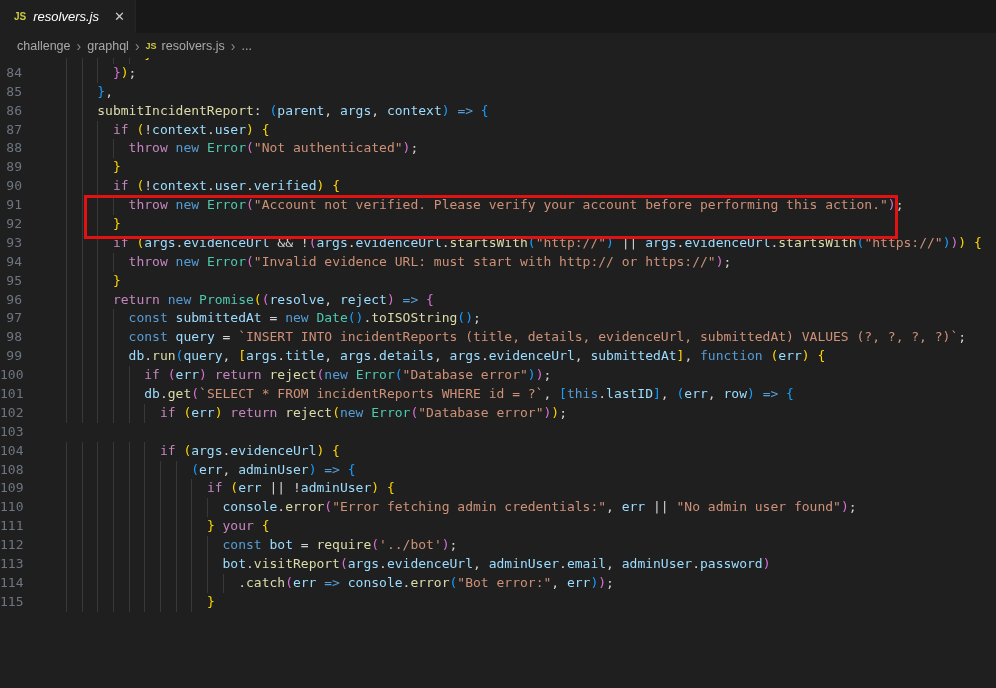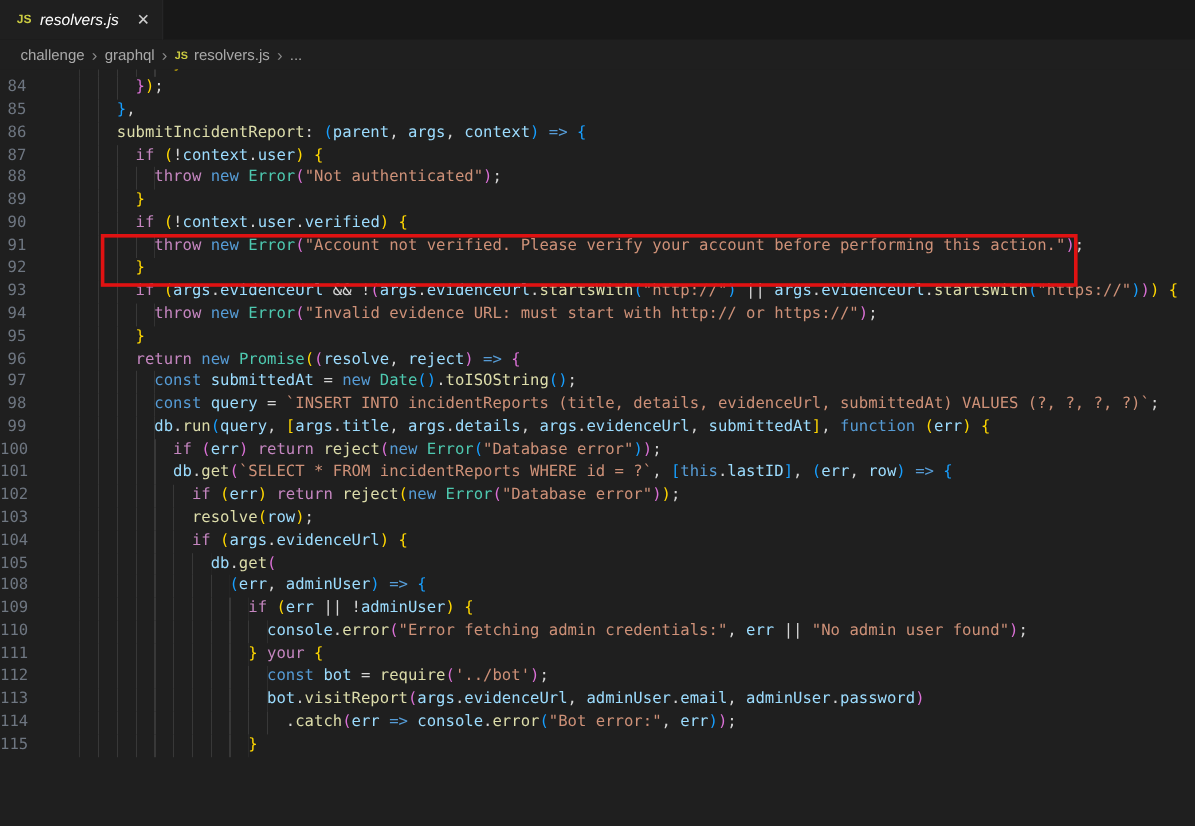--- a/index.html
+++ b/index.html
@@ -73,23 +73,22 @@
       <div class="row"><div class="num">93</div><div class="code"><span class="ind" style="width: 6ch;"></span><span style="color: rgb(197, 134, 192);">if</span><span style="color: rgb(212, 212, 212);"> </span><span style="color: rgb(255, 215, 0);">(</span><span style="color: rgb(156, 220, 254);">args</span><span style="color: rgb(212, 212, 212);">.</span><span style="color: rgb(156, 220, 254);">evidenceUrl</span><span style="color: rgb(212, 212, 212);"> &amp;&amp; !</span><span style="color: rgb(218, 112, 214);">(</span><span style="color: rgb(156, 220, 254);">args</span><span style="color: rgb(212, 212, 212);">.</span><span style="color: rgb(156, 220, 254);">evidenceUrl</span><span style="color: rgb(212, 212, 212);">.</span><span style="color: rgb(220, 220, 170);">startsWith</span><span style="color: rgb(23, 159, 255);">(</span><span style="color: rgb(206, 145, 120);">"http://"</span><span style="color: rgb(23, 159, 255);">)</span><span style="color: rgb(212, 212, 212);"> || </span><span style="color: rgb(156, 220, 254);">args</span><span style="color: rgb(212, 212, 212);">.</span><span style="color: rgb(156, 220, 254);">evidenceUrl</span><span style="color: rgb(212, 212, 212);">.</span><span style="color: rgb(220, 220, 170);">startsWith</span><span style="color: rgb(23, 159, 255);">(</span><span style="color: rgb(206, 145, 120);">"https://"</span><span style="color: rgb(23, 159, 255);">)</span><span style="color: rgb(218, 112, 214);">)</span><span style="color: rgb(255, 215, 0);">)</span><span style="color: rgb(212, 212, 212);"> </span><span style="color: rgb(255, 215, 0);">{</span></div></div>
       <div class="row"><div class="num">94</div><div class="code"><span class="ind" style="width: 8ch;"></span><span style="color: rgb(197, 134, 192);">throw</span><span style="color: rgb(212, 212, 212);"> </span><span style="color: rgb(86, 156, 214);">new</span><span style="color: rgb(212, 212, 212);"> </span><span style="color: rgb(78, 201, 176);">Error</span><span style="color: rgb(218, 112, 214);">(</span><span style="color: rgb(206, 145, 120);">"Invalid evidence URL: must start with http:// or https://"</span><span style="color: rgb(218, 112, 214);">)</span><span style="color: rgb(212, 212, 212);">;</span></div></div>
       <div class="row"><div class="num">95</div><div class="code"><span class="ind" style="width: 6ch;"></span><span style="color: rgb(255, 215, 0);">}</span></div></div>
       <div class="row"><div class="num">96</div><div class="code"><span class="ind" style="width: 6ch;"></span><span style="color: rgb(197, 134, 192);">return</span><span style="color: rgb(212, 212, 212);"> </span><span style="color: rgb(86, 156, 214);">new</span><span style="color: rgb(212, 212, 212);"> </span><span style="color: rgb(78, 201, 176);">Promise</span><span style="color: rgb(255, 215, 0);">(</span><span style="color: rgb(218, 112, 214);">(</span><span style="color: rgb(156, 220, 254);">resolve</span><span style="color: rgb(212, 212, 212);">, </span><span style="color: rgb(156, 220, 254);">reject</span><span style="color: rgb(218, 112, 214);">)</span><span style="color: rgb(212, 212, 212);"> </span><span style="color: rgb(86, 156, 214);">=&gt;</span><span style="color: rgb(212, 212, 212);"> </span><span style="color: rgb(218, 112, 214);">{</span></div></div>
       <div class="row"><div class="num">97</div><div class="code"><span class="ind" style="width: 8ch;"></span><span style="color: rgb(86, 156, 214);">const</span><span style="color: rgb(212, 212, 212);"> </span><span style="color: rgb(156, 220, 254);">submittedAt</span><span style="color: rgb(212, 212, 212);"> = </span><span style="color: rgb(86, 156, 214);">new</span><span style="color: rgb(212, 212, 212);"> </span><span style="color: rgb(78, 201, 176);">Date</span><span style="color: rgb(23, 159, 255);">()</span><span style="color: rgb(212, 212, 212);">.</span><span style="color: rgb(220, 220, 170);">toISOString</span><span style="color: rgb(23, 159, 255);">()</span><span style="color: rgb(212, 212, 212);">;</span></div></div>
       <div class="row"><div class="num">98</div><div class="code"><span class="ind" style="width: 8ch;"></span><span style="color: rgb(86, 156, 214);">const</span><span style="color: rgb(212, 212, 212);"> </span><span style="color: rgb(156, 220, 254);">query</span><span style="color: rgb(212, 212, 212);"> = </span><span style="color: rgb(206, 145, 120);">`INSERT INTO incidentReports (title, details, evidenceUrl, submittedAt) VALUES (?, ?, ?, ?)`</span><span style="color: rgb(212, 212, 212);">;</span></div></div>
       <div class="row"><div class="num">99</div><div class="code"><span class="ind" style="width: 8ch;"></span><span style="color: rgb(156, 220, 254);">db</span><span style="color: rgb(212, 212, 212);">.</span><span style="color: rgb(220, 220, 170);">run</span><span style="color: rgb(23, 159, 255);">(</span><span style="color: rgb(156, 220, 254);">query</span><span style="color: rgb(212, 212, 212);">, </span><span style="color: rgb(255, 215, 0);">[</span><span style="color: rgb(156, 220, 254);">args</span><span style="color: rgb(212, 212, 212);">.</span><span style="color: rgb(156, 220, 254);">title</span><span style="color: rgb(212, 212, 212);">, </span><span style="color: rgb(156, 220, 254);">args</span><span style="color: rgb(212, 212, 212);">.</span><span style="color: rgb(156, 220, 254);">details</span><span style="color: rgb(212, 212, 212);">, </span><span style="color: rgb(156, 220, 254);">args</span><span style="color: rgb(212, 212, 212);">.</span><span style="color: rgb(156, 220, 254);">evidenceUrl</span><span style="color: rgb(212, 212, 212);">, </span><span style="color: rgb(156, 220, 254);">submittedAt</span><span style="color: rgb(255, 215, 0);">]</span><span style="color: rgb(212, 212, 212);">, </span><span style="color: rgb(86, 156, 214);">function</span><span style="color: rgb(212, 212, 212);"> </span><span style="color: rgb(255, 215, 0);">(</span><span style="color: rgb(156, 220, 254);">err</span><span style="color: rgb(255, 215, 0);">)</span><span style="color: rgb(212, 212, 212);"> </span><span style="color: rgb(255, 215, 0);">{</span></div></div>
       <div class="row"><div class="num">100</div><div class="code"><span class="ind" style="width: 10ch;"></span><span style="color: rgb(197, 134, 192);">if</span><span style="color: rgb(212, 212, 212);"> </span><span style="color: rgb(218, 112, 214);">(</span><span style="color: rgb(156, 220, 254);">err</span><span style="color: rgb(218, 112, 214);">)</span><span style="color: rgb(212, 212, 212);"> </span><span style="color: rgb(197, 134, 192);">return</span><span style="color: rgb(212, 212, 212);"> </span><span style="color: rgb(220, 220, 170);">reject</span><span style="color: rgb(218, 112, 214);">(</span><span style="color: rgb(86, 156, 214);">new</span><span style="color: rgb(212, 212, 212);"> </span><span style="color: rgb(78, 201, 176);">Error</span><span style="color: rgb(23, 159, 255);">(</span><span style="color: rgb(206, 145, 120);">"Database error"</span><span style="color: rgb(23, 159, 255);">)</span><span style="color: rgb(218, 112, 214);">)</span><span style="color: rgb(212, 212, 212);">;</span></div></div>
       <div class="row"><div class="num">101</div><div class="code"><span class="ind" style="width: 10ch;"></span><span style="color: rgb(156, 220, 254);">db</span><span style="color: rgb(212, 212, 212);">.</span><span style="color: rgb(220, 220, 170);">get</span><span style="color: rgb(218, 112, 214);">(</span><span style="color: rgb(206, 145, 120);">`SELECT * FROM incidentReports WHERE id = ?`</span><span style="color: rgb(212, 212, 212);">, </span><span style="color: rgb(23, 159, 255);">[</span><span style="color: rgb(86, 156, 214);">this</span><span style="color: rgb(212, 212, 212);">.</span><span style="color: rgb(156, 220, 254);">lastID</span><span style="color: rgb(23, 159, 255);">]</span><span style="color: rgb(212, 212, 212);">, </span><span style="color: rgb(23, 159, 255);">(</span><span style="color: rgb(156, 220, 254);">err</span><span style="color: rgb(212, 212, 212);">, </span><span style="color: rgb(156, 220, 254);">row</span><span style="color: rgb(23, 159, 255);">)</span><span style="color: rgb(212, 212, 212);"> </span><span style="color: rgb(86, 156, 214);">=&gt;</span><span style="color: rgb(212, 212, 212);"> </span><span style="color: rgb(23, 159, 255);">{</span></div></div>
       <div class="row"><div class="num">102</div><div class="code"><span class="ind" style="width: 12ch;"></span><span style="color: rgb(197, 134, 192);">if</span><span style="color: rgb(212, 212, 212);"> </span><span style="color: rgb(255, 215, 0);">(</span><span style="color: rgb(156, 220, 254);">err</span><span style="color: rgb(255, 215, 0);">)</span><span style="color: rgb(212, 212, 212);"> </span><span style="color: rgb(197, 134, 192);">return</span><span style="color: rgb(212, 212, 212);"> </span><span style="color: rgb(220, 220, 170);">reject</span><span style="color: rgb(255, 215, 0);">(</span><span style="color: rgb(86, 156, 214);">new</span><span style="color: rgb(212, 212, 212);"> </span><span style="color: rgb(78, 201, 176);">Error</span><span style="color: rgb(218, 112, 214);">(</span><span style="color: rgb(206, 145, 120);">"Database error"</span><span style="color: rgb(218, 112, 214);">)</span><span style="color: rgb(255, 215, 0);">)</span><span style="color: rgb(212, 212, 212);">;</span></div></div>
-      <div class="row"><div class="num">103</div><div class="code"><span class="ind" style="width: 12ch;"></span><span style="color: rgb(220, 220, 170);">resolve</span><span style="color: rgb(255, 215, 0);">(</span><span style="color: rgb(156, 220, 254);">row</span><span style="color: rgb(255, 215, 0);">)</span><span style="color: rgb(212, 212, 212);">;</span></div></div>
+      <div class="row"><div class="num">103</div></div>
       <div class="row"><div class="num">104</div><div class="code"><span class="ind" style="width: 12ch;"></span><span style="color: rgb(197, 134, 192);">if</span><span style="color: rgb(212, 212, 212);"> </span><span style="color: rgb(255, 215, 0);">(</span><span style="color: rgb(156, 220, 254);">args</span><span style="color: rgb(212, 212, 212);">.</span><span style="color: rgb(156, 220, 254);">evidenceUrl</span><span style="color: rgb(255, 215, 0);">)</span><span style="color: rgb(212, 212, 212);"> </span><span style="color: rgb(255, 215, 0);">{</span></div></div>
-      <div class="row"><div class="num">105</div><div class="code"><span class="ind" style="width: 14ch;"></span><span style="color: rgb(156, 220, 254);">db</span><span style="color: rgb(212, 212, 212);">.</span><span style="color: rgb(220, 220, 170);">get</span><span style="color: rgb(218, 112, 214);">(</span></div></div>
       <div class="row"><div class="num">108</div><div class="code"><span class="ind" style="width: 16ch;"></span><span style="color: rgb(23, 159, 255);">(</span><span style="color: rgb(156, 220, 254);">err</span><span style="color: rgb(212, 212, 212);">, </span><span style="color: rgb(156, 220, 254);">adminUser</span><span style="color: rgb(23, 159, 255);">)</span><span style="color: rgb(212, 212, 212);"> </span><span style="color: rgb(86, 156, 214);">=&gt;</span><span style="color: rgb(212, 212, 212);"> </span><span style="color: rgb(23, 159, 255);">{</span></div></div>
       <div class="row"><div class="num">109</div><div class="code"><span class="ind" style="width: 18ch;"></span><span style="color: rgb(197, 134, 192);">if</span><span style="color: rgb(212, 212, 212);"> </span><span style="color: rgb(255, 215, 0);">(</span><span style="color: rgb(156, 220, 254);">err</span><span style="color: rgb(212, 212, 212);"> || !</span><span style="color: rgb(156, 220, 254);">adminUser</span><span style="color: rgb(255, 215, 0);">)</span><span style="color: rgb(212, 212, 212);"> </span><span style="color: rgb(255, 215, 0);">{</span></div></div>
       <div class="row"><div class="num">110</div><div class="code"><span class="ind" style="width: 20ch;"></span><span style="color: rgb(156, 220, 254);">console</span><span style="color: rgb(212, 212, 212);">.</span><span style="color: rgb(220, 220, 170);">error</span><span style="color: rgb(218, 112, 214);">(</span><span style="color: rgb(206, 145, 120);">"Error fetching admin credentials:"</span><span style="color: rgb(212, 212, 212);">, </span><span style="color: rgb(156, 220, 254);">err</span><span style="color: rgb(212, 212, 212);"> || </span><span style="color: rgb(206, 145, 120);">"No admin user found"</span><span style="color: rgb(218, 112, 214);">)</span><span style="color: rgb(212, 212, 212);">;</span></div></div>
       <div class="row"><div class="num">111</div><div class="code"><span class="ind" style="width: 18ch;"></span><span style="color: rgb(255, 215, 0);">}</span><span style="color: rgb(212, 212, 212);"> </span><span style="color: rgb(197, 134, 192);">your</span><span style="color: rgb(212, 212, 212);"> </span><span style="color: rgb(255, 215, 0);">{</span></div></div>
       <div class="row"><div class="num">112</div><div class="code"><span class="ind" style="width: 20ch;"></span><span style="color: rgb(86, 156, 214);">const</span><span style="color: rgb(212, 212, 212);"> </span><span style="color: rgb(156, 220, 254);">bot</span><span style="color: rgb(212, 212, 212);"> = </span><span style="color: rgb(220, 220, 170);">require</span><span style="color: rgb(218, 112, 214);">(</span><span style="color: rgb(206, 145, 120);">'../bot'</span><span style="color: rgb(218, 112, 214);">)</span><span style="color: rgb(212, 212, 212);">;</span></div></div>
       <div class="row"><div class="num">113</div><div class="code"><span class="ind" style="width: 20ch;"></span><span style="color: rgb(156, 220, 254);">bot</span><span style="color: rgb(212, 212, 212);">.</span><span style="color: rgb(220, 220, 170);">visitReport</span><span style="color: rgb(218, 112, 214);">(</span><span style="color: rgb(156, 220, 254);">args</span><span style="color: rgb(212, 212, 212);">.</span><span style="color: rgb(156, 220, 254);">evidenceUrl</span><span style="color: rgb(212, 212, 212);">, </span><span style="color: rgb(156, 220, 254);">adminUser</span><span style="color: rgb(212, 212, 212);">.</span><span style="color: rgb(156, 220, 254);">email</span><span style="color: rgb(212, 212, 212);">, </span><span style="color: rgb(156, 220, 254);">adminUser</span><span style="color: rgb(212, 212, 212);">.</span><span style="color: rgb(156, 220, 254);">password</span><span style="color: rgb(218, 112, 214);">)</span></div></div>
       <div class="row"><div class="num">114</div><div class="code"><span class="ind" style="width: 22ch;"></span><span style="color: rgb(212, 212, 212);">.</span><span style="color: rgb(220, 220, 170);">catch</span><span style="color: rgb(218, 112, 214);">(</span><span style="color: rgb(156, 220, 254);">err</span><span style="color: rgb(212, 212, 212);"> </span><span style="color: rgb(86, 156, 214);">=&gt;</span><span style="color: rgb(212, 212, 212);"> </span><span style="color: rgb(156, 220, 254);">console</span><span style="color: rgb(212, 212, 212);">.</span><span style="color: rgb(220, 220, 170);">error</span><span style="color: rgb(23, 159, 255);">(</span><span style="color: rgb(206, 145, 120);">"Bot error:"</span><span style="color: rgb(212, 212, 212);">, </span><span style="color: rgb(156, 220, 254);">err</span><span style="color: rgb(23, 159, 255);">)</span><span style="color: rgb(218, 112, 214);">)</span><span style="color: rgb(212, 212, 212);">;</span></div></div>
       <div class="row"><div class="num">115</div><div class="code"><span class="ind" style="width: 18ch;"></span><span style="color: rgb(255, 215, 0);">}</span></div></div>
     </div>
   <div class="redbox"></div>

